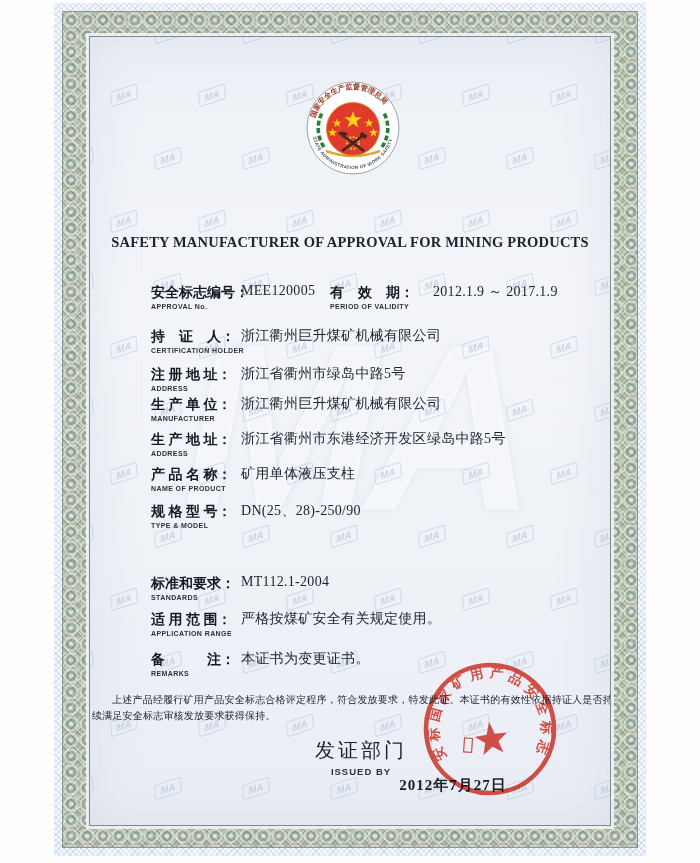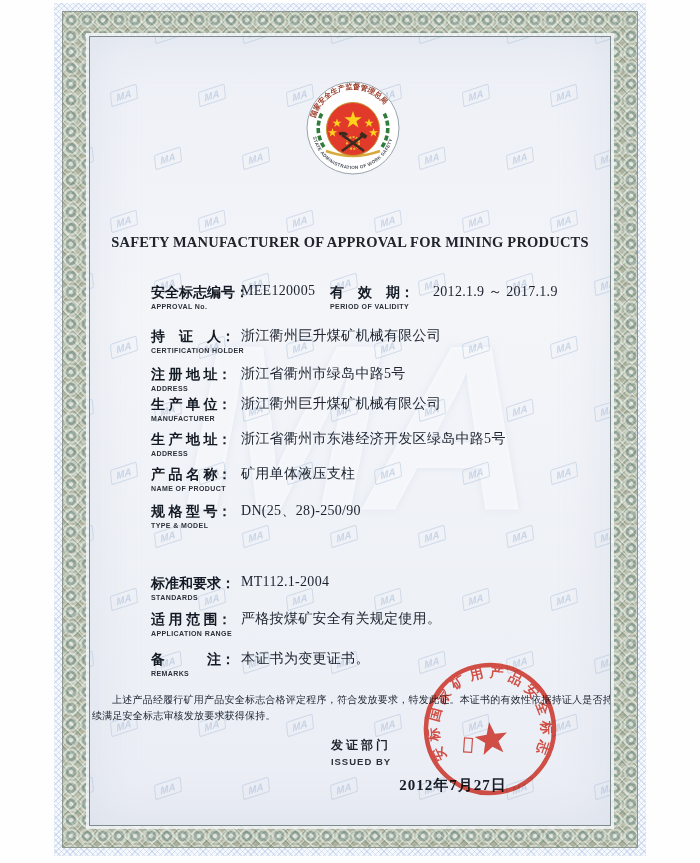--- a/index.html
+++ b/index.html
@@ -79,21 +79,21 @@
   }
   .g2 .flabel{left:240px;}
   .g2 .fvalue{left:343px;}
   
   .declaration{
     position:absolute;left:2px;top:655px;width:521px;z-index:2;
     font-size:10px;line-height:16px;color:#1b222e;
     text-indent:2em;text-align:justify;letter-spacing:.2px;
   }
   .issued{position:absolute;left:171px;top:700px;width:200px;text-align:center;z-index:2;}
-  .issued .zh2{font-size:12px;font-weight:bold;letter-spacing:3px;color:#1a202a;}
+  .issued .zh2{font-size:20px;font-weight:normal;letter-spacing:3px;color:#1a202a;}
   .issued .en2{font-family:"Liberation Sans","DejaVu Sans",sans-serif;font-size:9.5px;font-weight:bold;color:#2c313a;letter-spacing:1px;margin-top:2px;}
   .issue-date{
     position:absolute;left:263px;top:739px;width:200px;text-align:center;z-index:2;
     font-size:15px;font-weight:bold;color:#161c26;letter-spacing:1px;
   }
   .seal{position:absolute;left:325px;top:617px;z-index:5;opacity:.88;transform:rotate(-8deg);mix-blend-mode:multiply;}
 </style>
 </head>
 <body>
 

